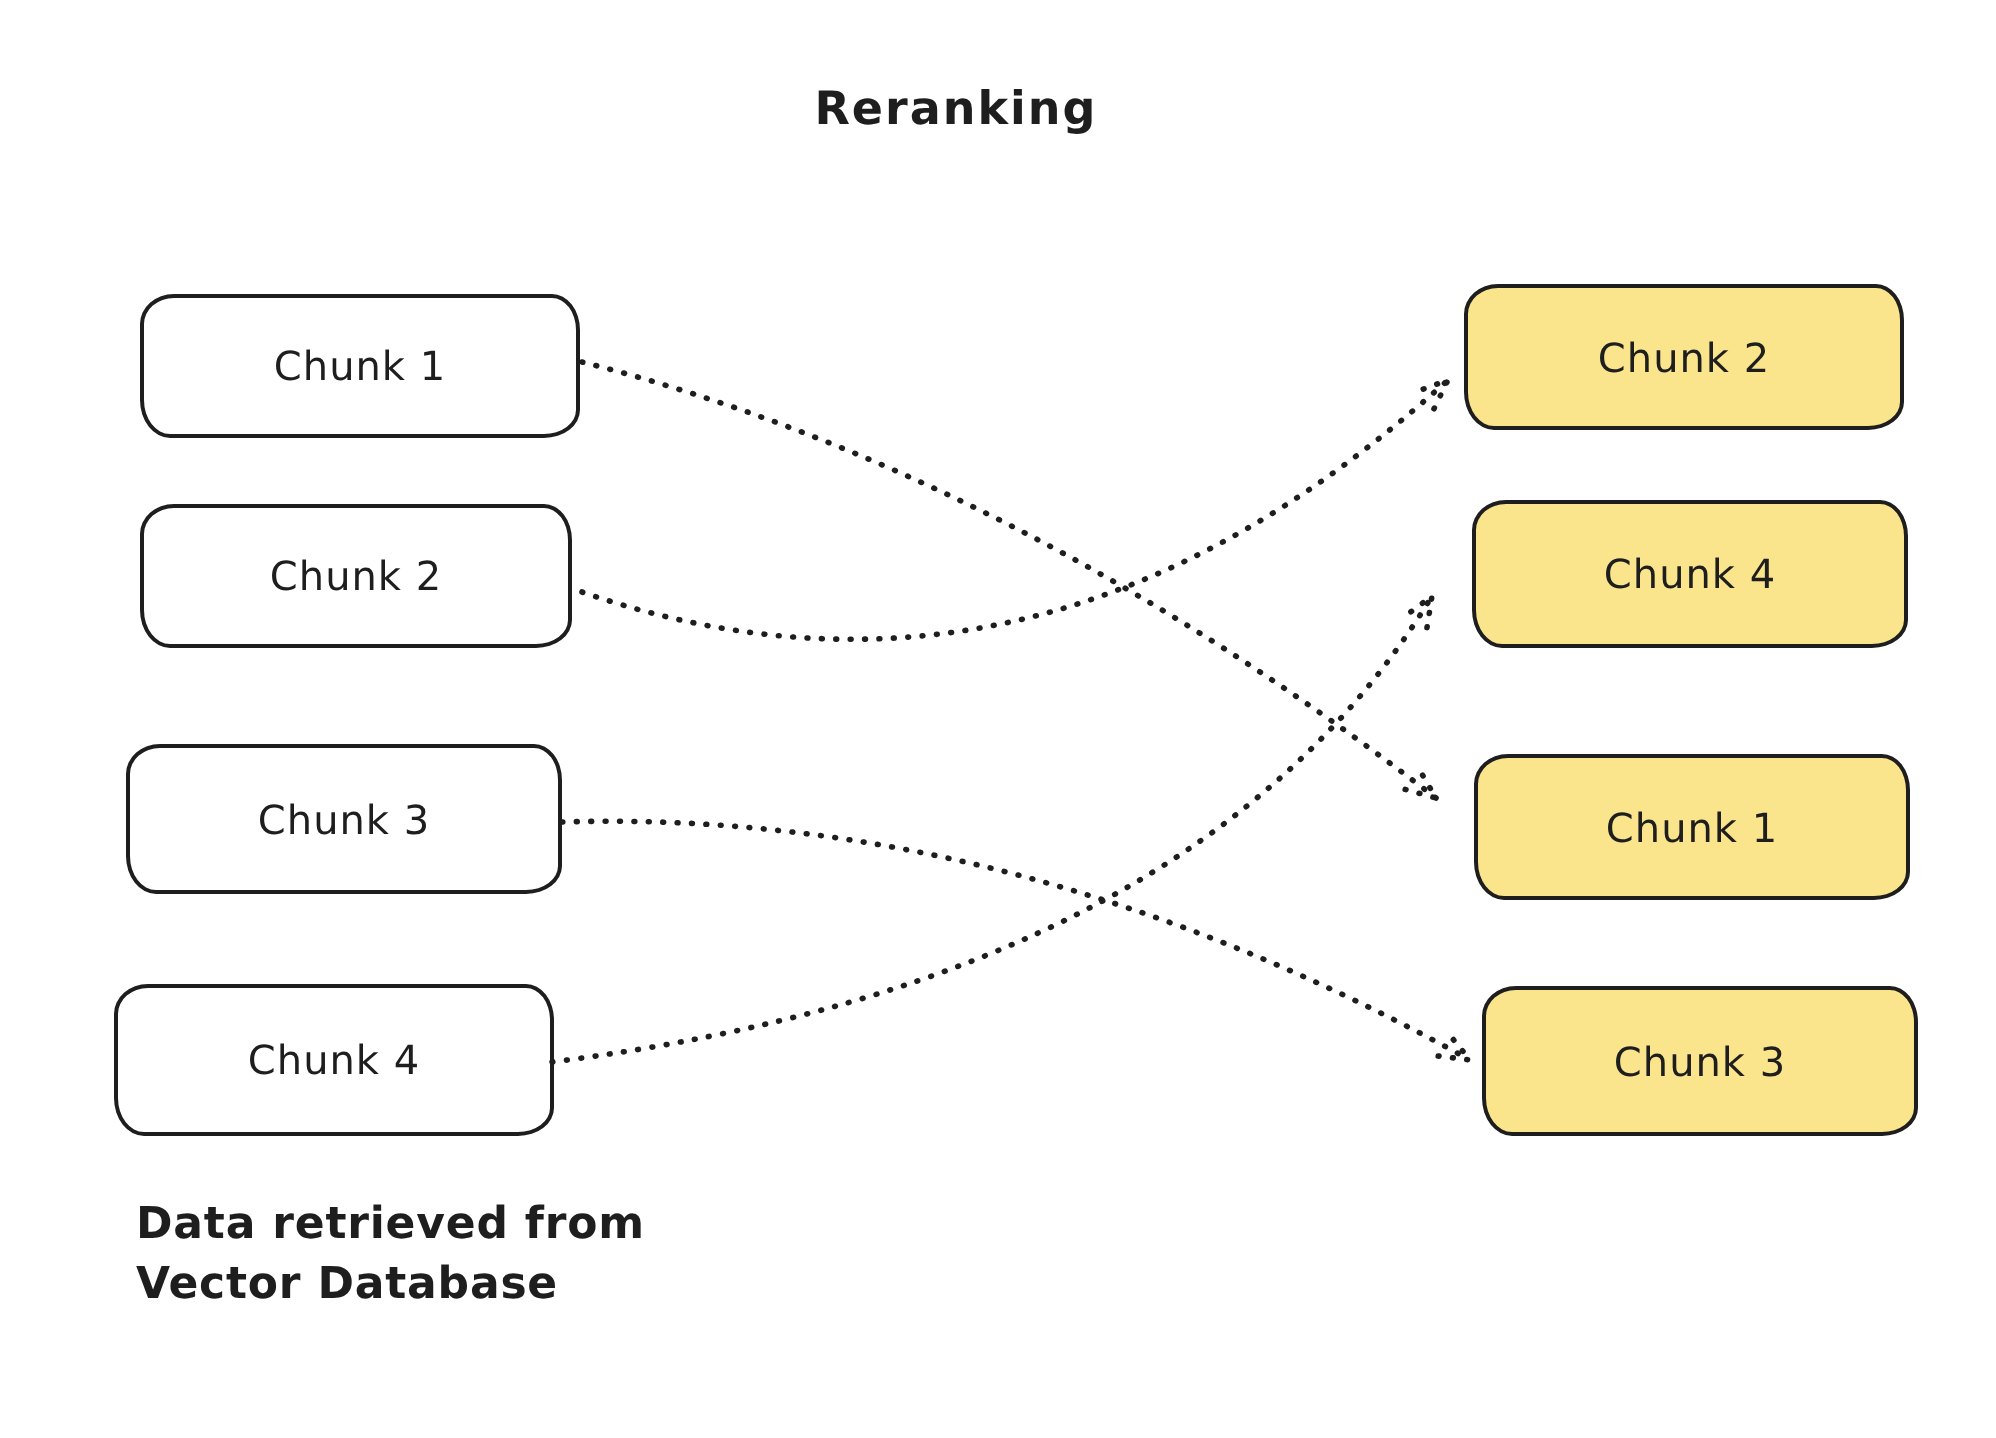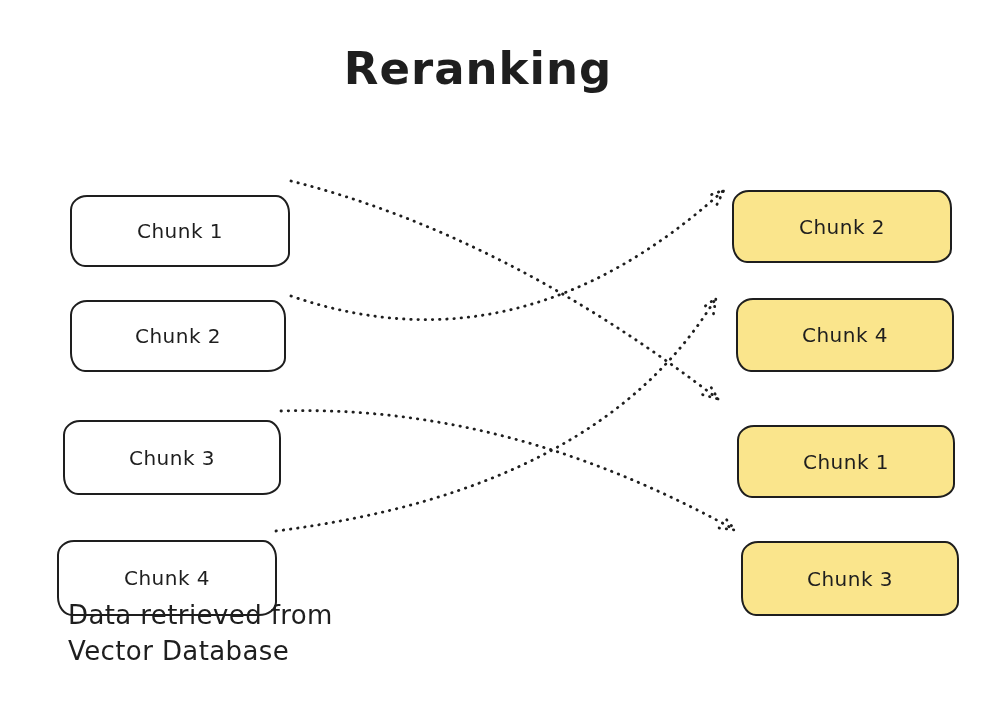--- a/index.html
+++ b/index.html
@@ -15,47 +15,46 @@
     font-family: "DejaVu Sans", sans-serif;
     color: #1e1e1e;
     overflow: hidden;
   }
   .title {
     position: absolute;
     top: 42px;
     left: 0;
     width: 956px;
     text-align: center;
-    font-size: 45px;
+    font-size: 23px;
     font-weight: 700;
     letter-spacing: 1px;
   }
   .box {
     position: absolute;
     box-sizing: border-box;
     border: 2.7px solid #1e1e1e;
     border-radius: 17px 14px 18px 15px / 15px 18px 14px 19px;
     background: #ffffff;
     display: flex;
     align-items: center;
     justify-content: center;
     font-size: 20px;
     letter-spacing: 0.5px;
-    margin-top: 48px;
   }
   .box.highlight {
     background: #fae58c;
   }
   .caption {
     position: absolute;
-    font-size: 26px;
+    font-size: 22px;
     line-height: 1.38;
     letter-spacing: 0.4px;
     white-space: pre-line;
-    font-weight: 400;
+    font-weight: 700;
   }
   svg.overlay {
     position: absolute;
     left: 0;
     top: 0;
     pointer-events: none;
   }
   .connector {
     fill: none;
     stroke: #1e1e1e;

